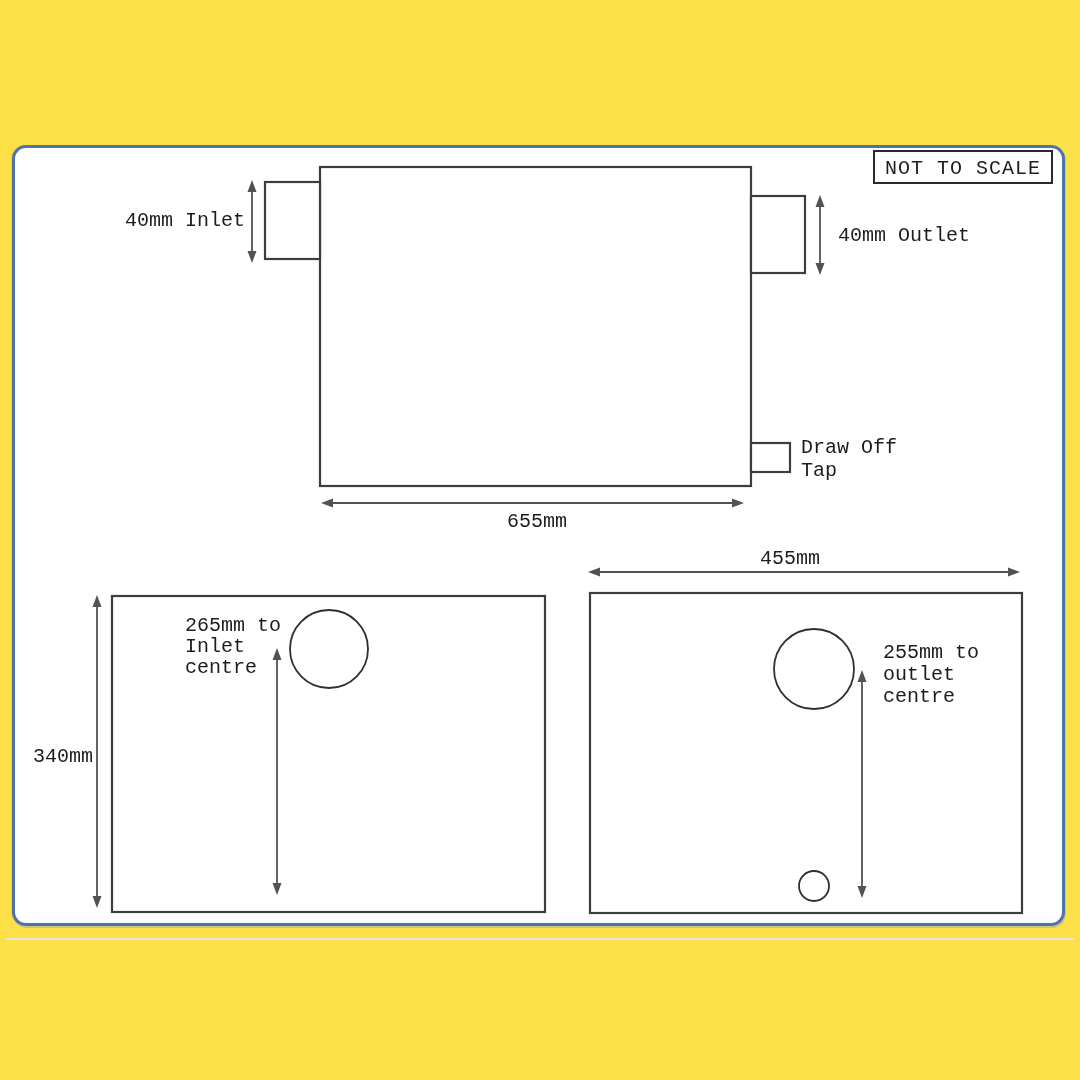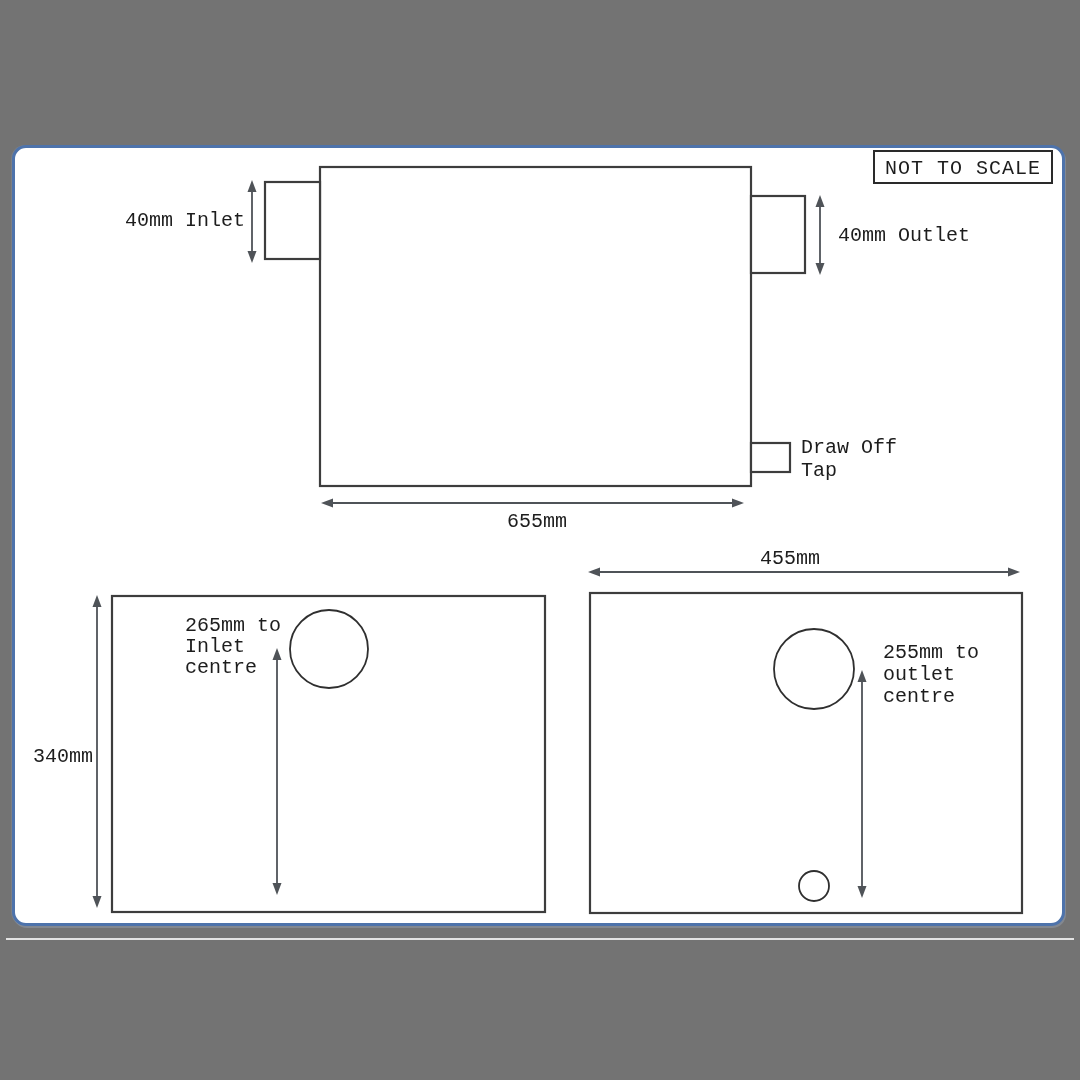--- a/index.html
+++ b/index.html
@@ -1,17 +1,17 @@
 <!DOCTYPE html>
 <html><head>
 <meta charset="utf-8">
 <style>
   html,body{margin:0;padding:0;background:#ffffff;}
   body{width:1080px;height:1080px;position:relative;font-family:"Liberation Mono","DejaVu Sans Mono",monospace;}
-  .canvas{position:absolute;left:0;top:0;width:1080px;height:1080px;background:#737373;}
+  .canvas{position:absolute;left:0;top:0;width:1080px;height:1080px;background:#fde047;}
   .frame{
     position:absolute;left:12px;top:145px;width:1053px;height:781px;
     box-sizing:border-box;border:3px solid #4e73ab;border-radius:14px;
     box-shadow:1px 2px 0 rgba(150,162,180,0.45), -1px 0 0 rgba(150,162,180,0.25);
     background:#ffffff;
   }
   .bottom-rule{
     position:absolute;left:6px;top:938px;width:1068px;height:2px;background:#e3e3e3;
   }
   svg.drawing{position:absolute;left:0;top:0;width:1080px;height:1080px;}

